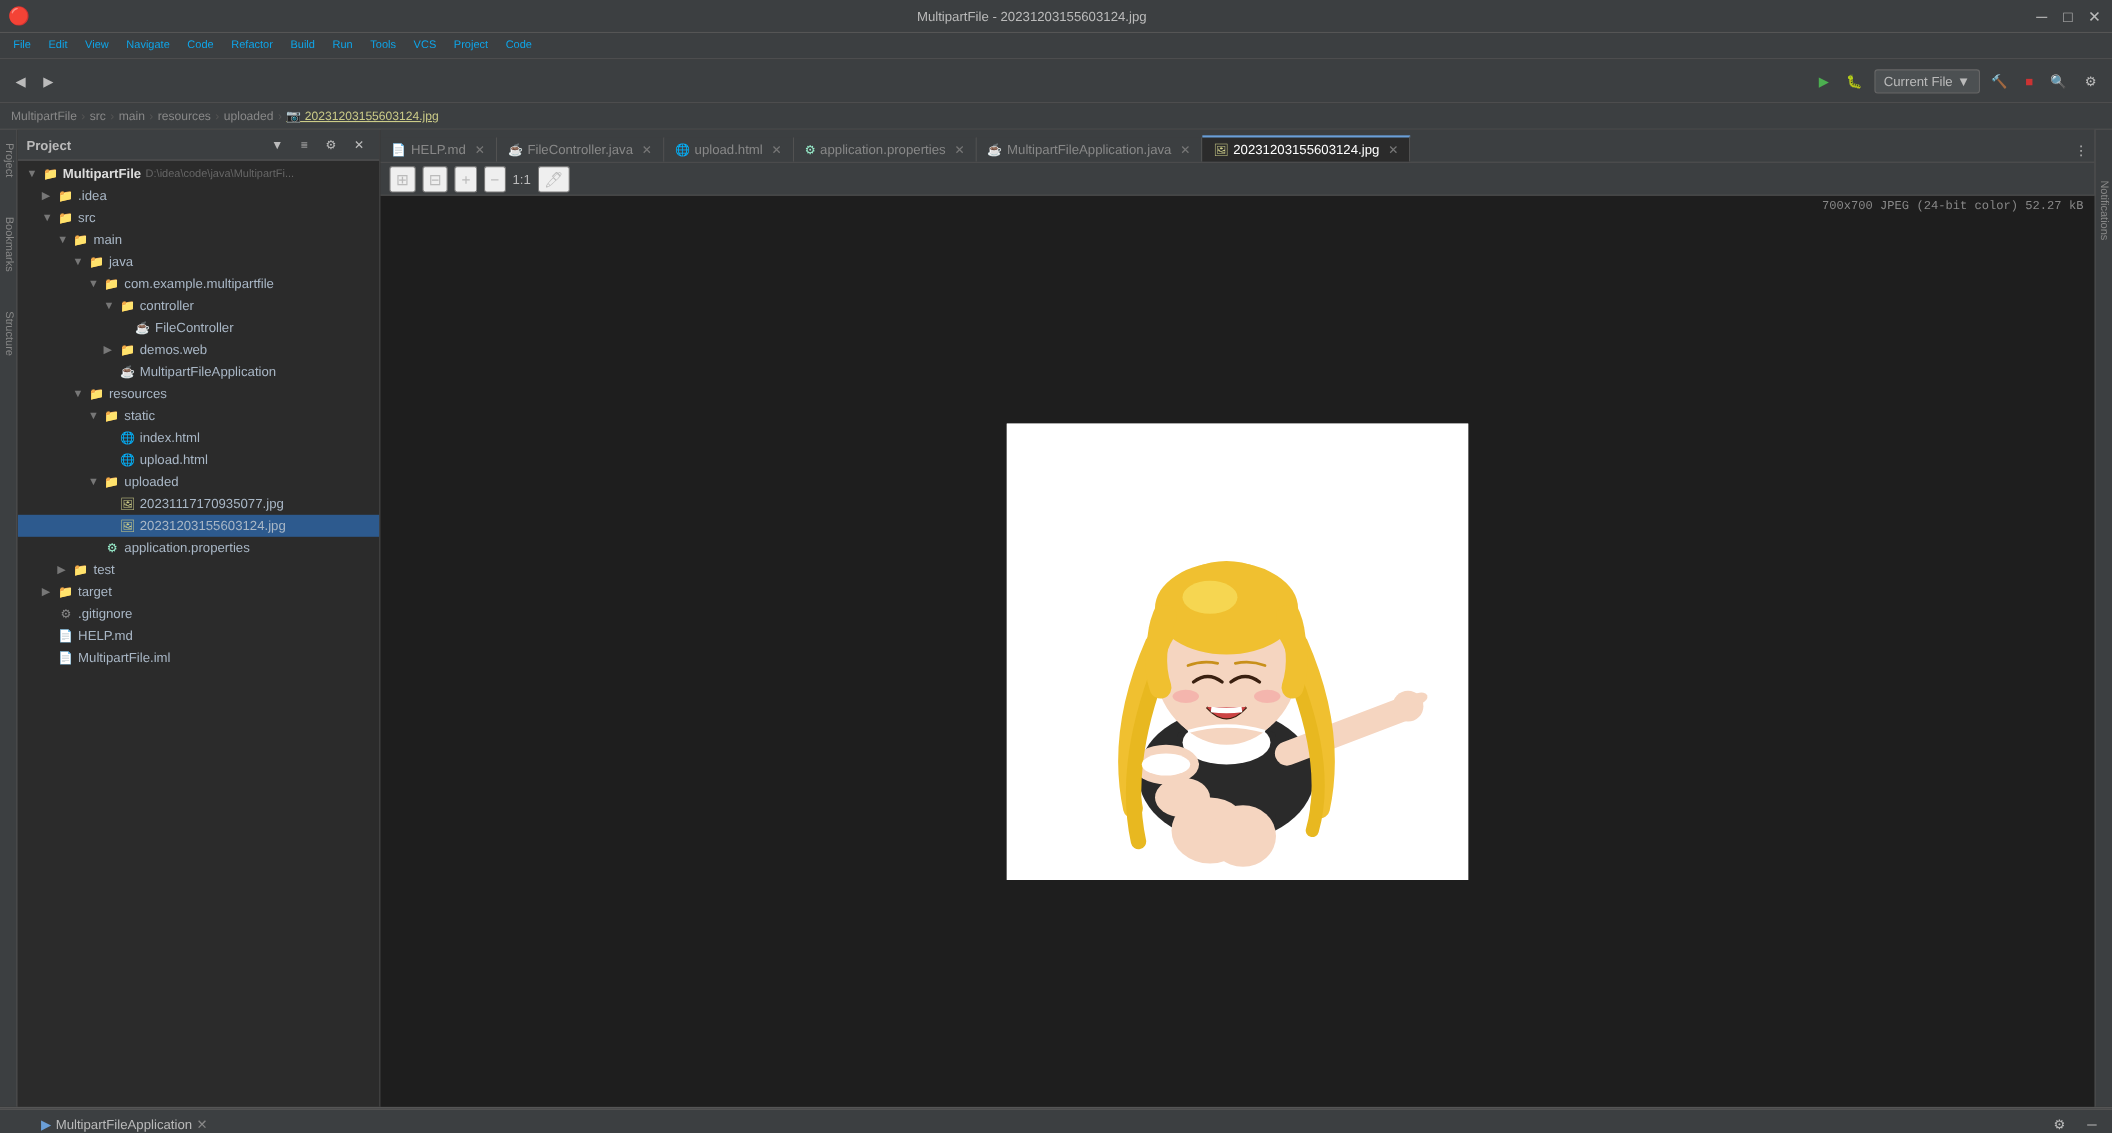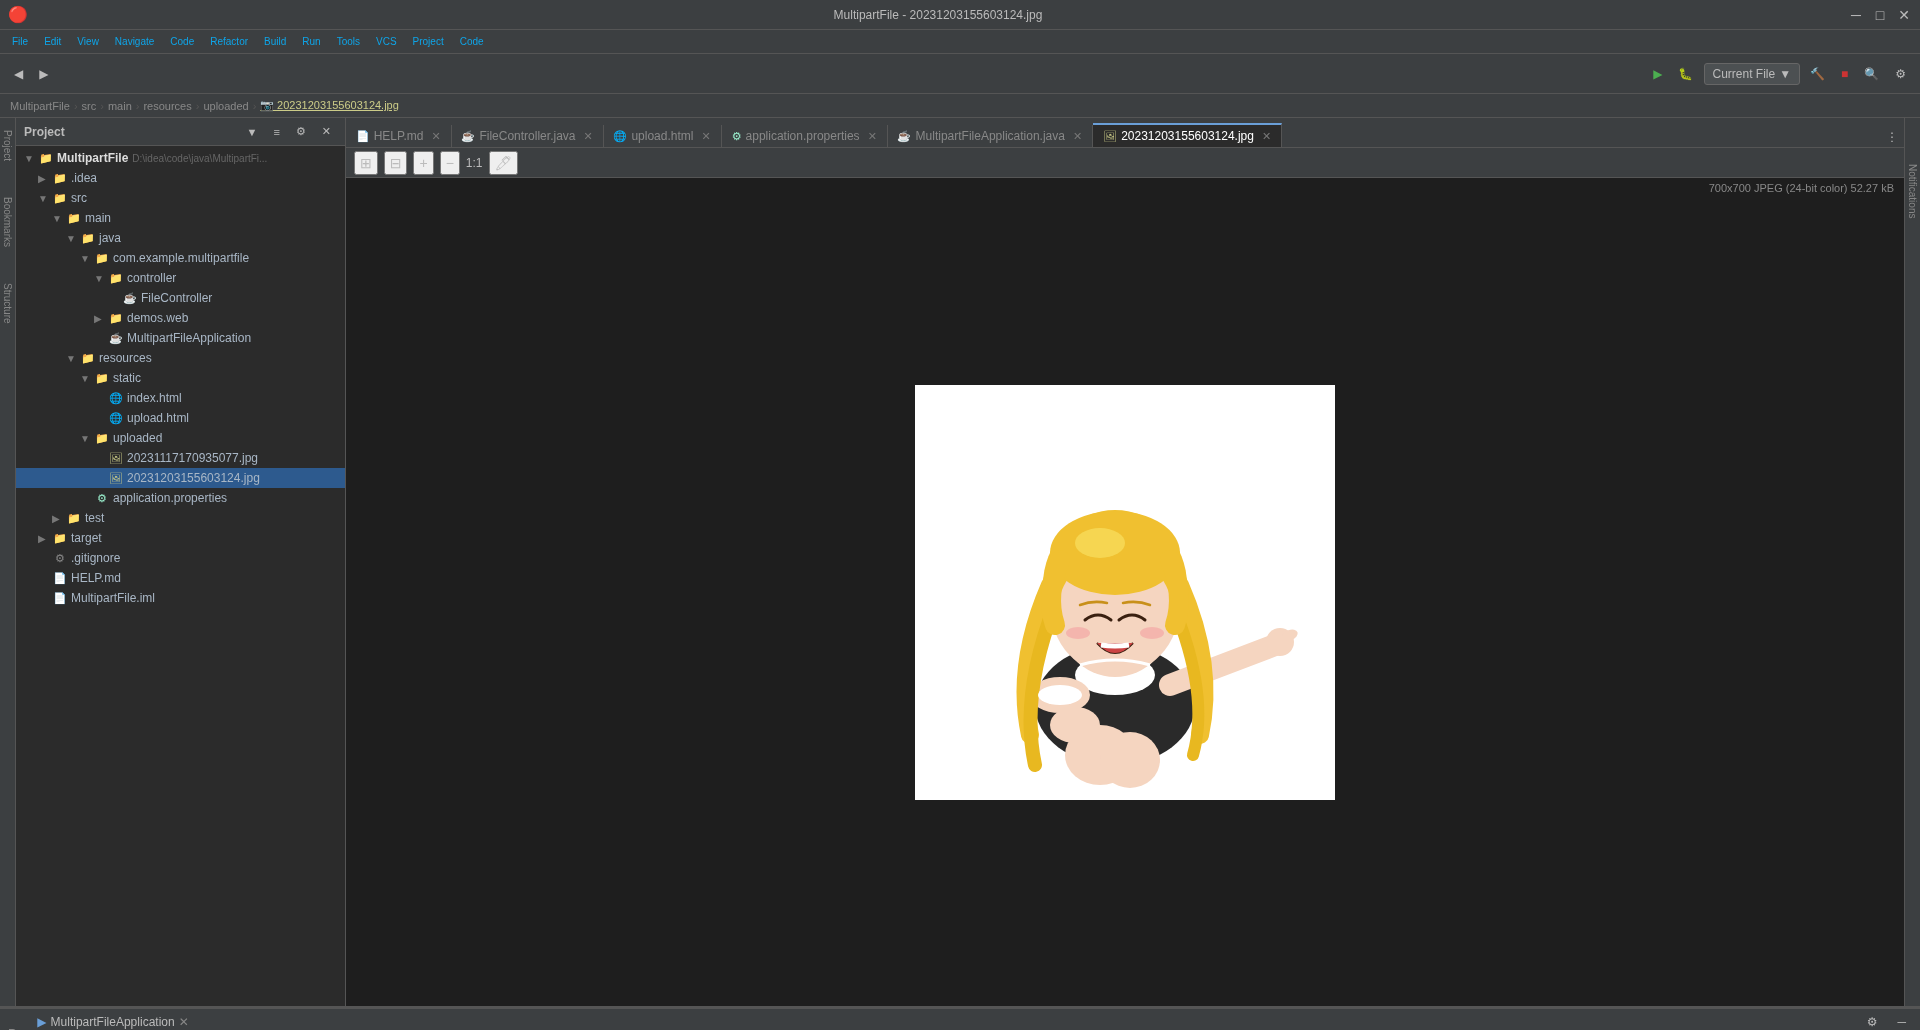--- a/index.html
+++ b/index.html
@@ -47,21 +47,21 @@
     .git-icon { color: #888; }
 
     
     #editor-area { flex: 1; display: flex; flex-direction: column; background: #2b2b2b; }
     #tabs-bar { height: 30px; background: #3c3f41; display: flex; align-items: flex-end; overflow-x: auto; border-bottom: 1px solid #555; }
     .tab { display: flex; align-items: center; padding: 4px 10px; cursor: pointer; border-right: 1px solid #555; font-size: 12px; color: #888; background: #3c3f41; white-space: nowrap; gap: 4px; }
     .tab.active { background: #2b2b2b; color: #fff; border-top: 2px solid #6a9fd8; }
     .tab .tab-close { color: #777; font-size: 11px; margin-left: 4px; }
     .tab .tab-icon { font-size: 11px; }
 
-    #editor-content { flex: 1; display: flex; flex-direction: column; align-items: center; justify-content: flex-end; background: #1e1e1e; overflow: hidden; position: relative; }
+    #editor-content { flex: 1; display: flex; flex-direction: column; align-items: center; justify-content: flex-end; background: #1e1e1e; overflow: hidden; position: relative; font-family: Liberation Mono, monospace; }
     #image-toolbar { width: 100%; height: 30px; background: #3c3f41; display: flex; align-items: center; padding: 0 8px; gap: 6px; border-bottom: 1px solid #555; }
     .img-tool-btn { color: #bbb; cursor: pointer; font-size: 14px; padding: 2px 4px; }
     #image-container { flex: 1; display: flex; align-items: center; justify-content: center; overflow: hidden; }
     #preview-image { width: 420px; height: 415px; background: white; display: flex; align-items: center; justify-content: center; border: none; }
     
 
     
     #right-sidebar { width: 16px; background: #3c3f41; border-left: 1px solid #555; display: flex; flex-direction: column; align-items: center; padding-top: 40px; }
 
     

